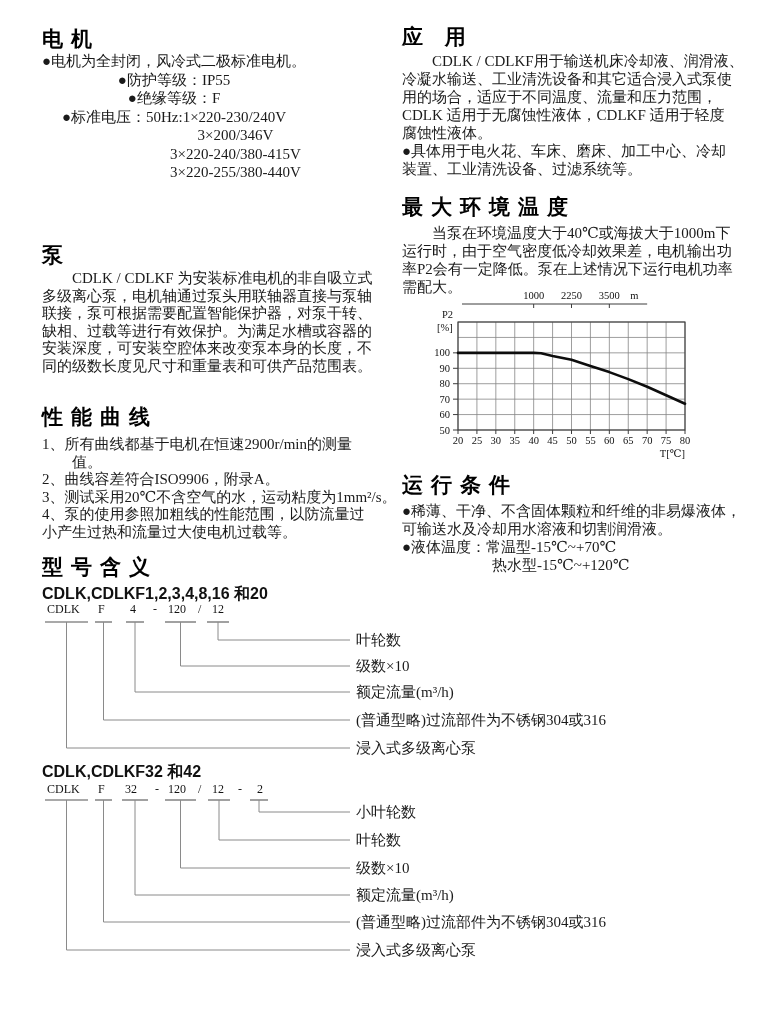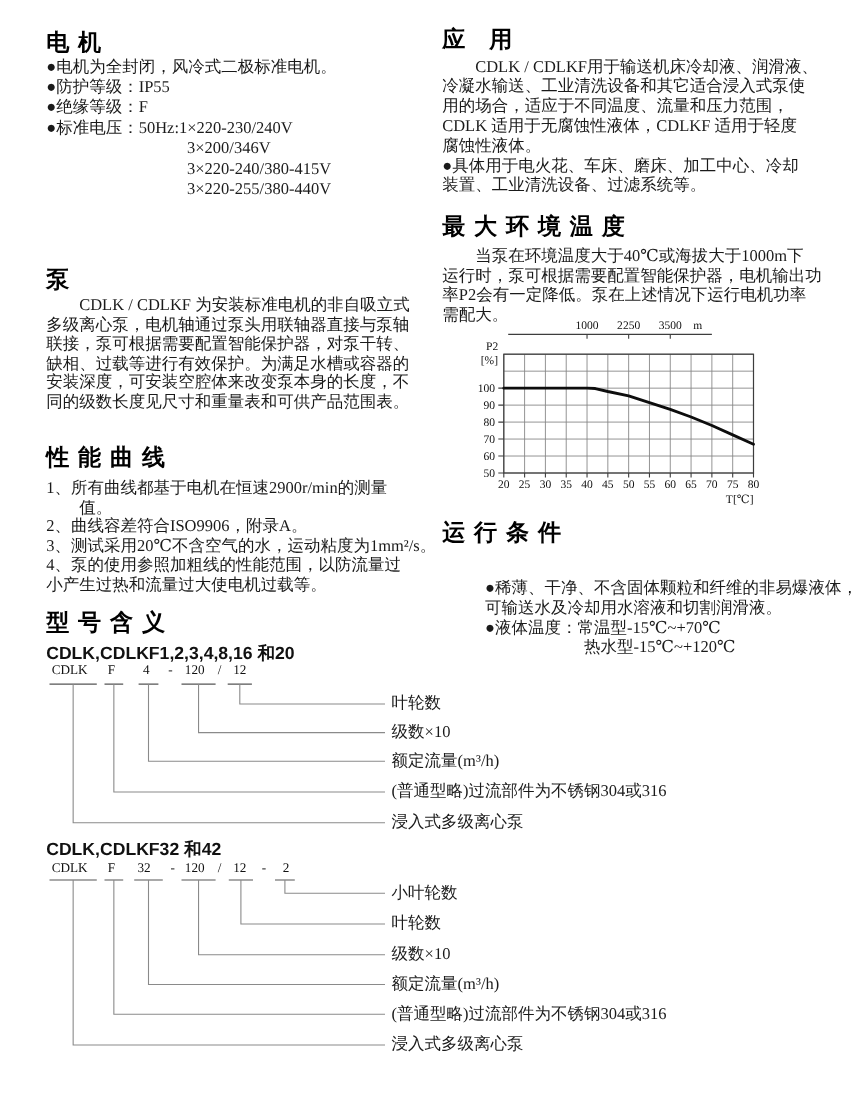--- a/index.html
+++ b/index.html
@@ -2,21 +2,21 @@
 <html><head>
 <meta charset="utf-8">
 <style>
   html,body{margin:0;padding:0;background:#e8e8e8;}
   .page{position:relative;width:780px;height:1012px;background:#ffffff;margin:0 auto;overflow:hidden;
         font-family:"Liberation Serif","DejaVu Serif",serif;color:#1a1a1a;}
   .h2{position:absolute;font-family:"Liberation Sans","DejaVu Sans",sans-serif;font-weight:bold;
       font-size:21px;line-height:22px;letter-spacing:8px;color:#000;white-space:pre;}
   .body{position:absolute;font-size:15px;line-height:18px;white-space:pre;}
   .lh175{line-height:17.5px;}
-  .lh185{line-height:18.5px;}
+  .lh185{line-height:18.5px;text-align:center;}
   .sub{position:absolute;font-family:"Liberation Sans","DejaVu Sans",sans-serif;font-weight:600;
        font-size:16px;color:#111;white-space:pre;}
   .code{position:absolute;font-size:12px;color:#111;white-space:pre;}
   .lbl{position:absolute;font-size:15px;line-height:18px;color:#1a1a1a;white-space:pre;}
   .ovl{position:absolute;}
   
   .cg{stroke:#858585;stroke-width:0.8;}
   .ca{stroke:#3d3d3d;stroke-width:1;}
   .cf{fill:none;stroke:#3d3d3d;stroke-width:1.1;}
   .cc{fill:none;stroke:#0d0d0d;stroke-width:2.6;stroke-linejoin:round;stroke-linecap:round;}
@@ -59,21 +59,21 @@
   <div class="body" style="left:402px;top:52px;">　　CDLK / CDLKF用于输送机床冷却液、润滑液、
 冷凝水输送、工业清洗设备和其它适合浸入式泵使
 用的场合，适应于不同温度、流量和压力范围，
 CDLK 适用于无腐蚀性液体，CDLKF 适用于轻度
 腐蚀性液体。
 ●具体用于电火花、车床、磨床、加工中心、冷却
 装置、工业清洗设备、过滤系统等。</div>
 
   <div class="h2" style="left:402px;top:196px;">最大环境温度</div>
   <div class="body" style="left:402px;top:224px;">　　当泵在环境温度大于40℃或海拔大于1000m下
-运行时，泵可根据需要配置智能保护器，电机输出功
+运行时，由于空气密度低冷却效果差，电机输出功
 率P2会有一定降低。泵在上述情况下运行电机功率
 需配大。</div>
 
   <svg class="ovl" style="left:420px;top:285px;" width="345" height="180" viewBox="0 0 345 180">
       <line x1="38" y1="145" x2="265" y2="145" class="cg"></line>
       <line x1="38" y1="129.57142857142858" x2="265" y2="129.57142857142858" class="cg"></line>
       <line x1="38" y1="114.14285714285714" x2="265" y2="114.14285714285714" class="cg"></line>
       <line x1="38" y1="98.71428571428572" x2="265" y2="98.71428571428572" class="cg"></line>
       <line x1="38" y1="83.28571428571428" x2="265" y2="83.28571428571428" class="cg"></line>
       <line x1="38" y1="67.85714285714286" x2="265" y2="67.85714285714286" class="cg"></line>
@@ -139,21 +139,21 @@
       <line x1="189.33333333333334" y1="19" x2="189.33333333333334" y2="23" class="ca"></line>
       <text x="189.33333333333334" y="14" class="ct" text-anchor="middle">3500</text>
       <text x="210.33333333333334" y="14" class="ct">m</text>
       <polyline points="38.0,67.9 113.7,67.9 121.2,68.2 132.6,70.9 151.5,74.8 170.4,81.0 189.3,87.1 208.3,94.1 227.2,101.8 246.1,110.3 265.0,118.8" class="cc"></polyline>
       <text x="33" y="33" class="ct" text-anchor="end">P2</text>
       <text x="17" y="46" class="ct">[%]</text>
       <text x="265" y="172" class="ct" text-anchor="end">T[℃]</text>
     </svg>
 
   <div class="h2" style="left:402px;top:474px;">运行条件</div>
-  <div class="body" style="left:402px;top:526px;margin-left:39px;">●稀薄、干净、不含固体颗粒和纤维的非易爆液体，
+  <div class="body" style="left:402px;top:502px;">●稀薄、干净、不含固体颗粒和纤维的非易爆液体，
 可输送水及冷却用水溶液和切割润滑液。
 ●液体温度：常温型-15℃~+70℃
 　　　　　　热水型-15℃~+120℃</div>
 
   <div class="h2" style="left:42px;top:556px;">型号含义</div>
 
   <div class="sub" style="left:42px;top:584px;">CDLK,CDLKF1,2,3,4,8,16 和20</div>
   <div class="code" style="left:47px;top:602px;">CDLK</div>
   <div class="code" style="left:98px;top:602px;">F</div>
   <div class="code" style="left:130px;top:602px;">4</div>

